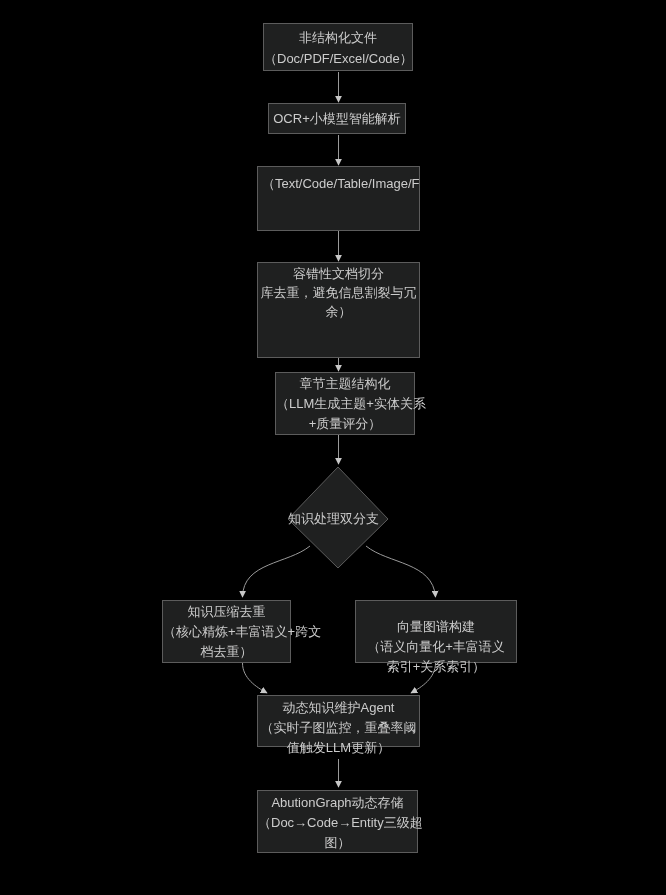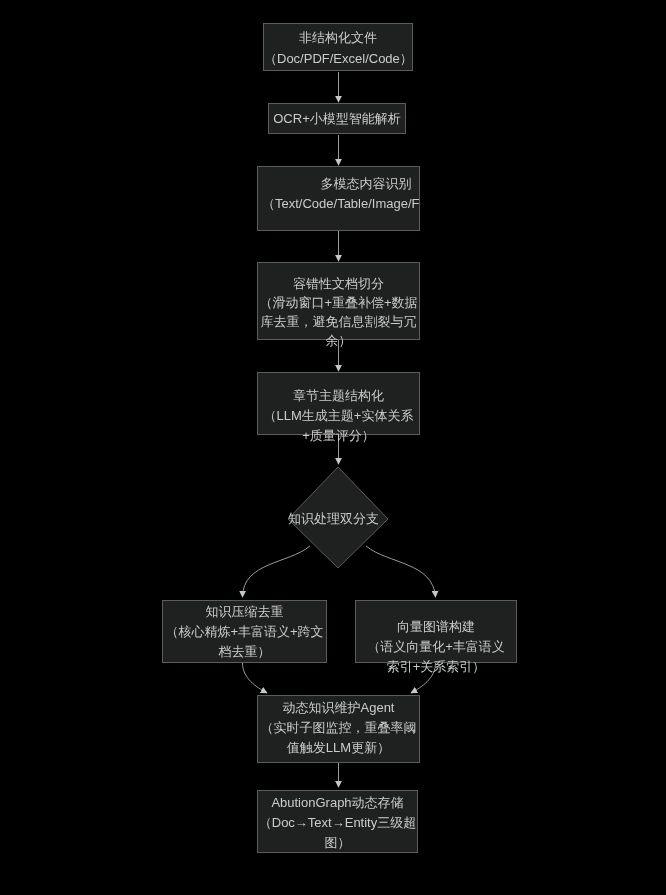--- a/index.html
+++ b/index.html
@@ -20,25 +20,25 @@
     font-size:13px;
     line-height:20px;
     text-align:center;
   }
   .line{white-space:nowrap;}
   .n1{left:263px;top:23px;width:150px;height:48px;padding-top:3px;line-height:21px;}
   .n2{left:268px;top:103px;width:138px;height:31px;display:flex;align-items:center;justify-content:center;}
   .n3{left:257px;top:166px;width:163px;height:65px;overflow:hidden;}
   .n3 .wide{position:absolute;left:4px;top:7px;width:208px;}
   .n3 .align-left{text-align:left;}
-  .n4{left:257px;top:262px;width:163px;height:78px;padding-top:11px;line-height:19px;}
-  .n5{left:257px;top:372px;width:163px;height:63px;padding-top:13px;}
-  .n6{left:162px;top:600px;width:165px;height:63px;padding-top:1px;}
+  .n4{left:257px;top:262px;width:163px;height:96px;padding-top:1px;line-height:19px;}
+  .n5{left:275px;top:372px;width:140px;height:63px;padding-top:1px;}
+  .n6{left:162px;top:600px;width:129px;height:63px;padding-top:1px;}
   .n7{left:355px;top:600px;width:162px;height:63px;padding-top:16px;}
-  .n8{left:257px;top:695px;width:163px;height:68px;padding-top:2px;}
+  .n8{left:257px;top:695px;width:163px;height:52px;padding-top:2px;}
   .n9{left:257px;top:790px;width:161px;height:63px;padding-top:2px;}
   .diamond-label{
     position:absolute;left:288px;top:510px;width:100px;
     color:var(--text,#cccccc);font-size:13px;text-align:left;white-space:nowrap;
   }
   .edge{stroke:var(--edge,#9a9a9a);stroke-width:1;fill:none;}
   .diamond-shape{fill:var(--node-fill,#1f2020);stroke:var(--node-border,#5c5c5c);stroke-width:1;}
   #arrowhead path{fill:var(--arrowhead,#c8c8c8);}
 </style>
 </head>
@@ -69,28 +69,26 @@
     <div class="line">OCR+小模型智能解析</div>
   </div>
 
   <div class="node n1">
     <div class="line">非结构化文件</div>
     <div class="line">（Doc/PDF/Excel/Code）</div>
   </div>
 
   <div class="node n3">
     <div class="wide">
-      <div class="line">多模态内容识别</div>
       <div class="line align-left">（Text/Code/Table/Image/Fc</div>
     </div>
   </div>
 
   <div class="node n4">
     <div class="line">容错性文档切分</div>
-    <div class="line">（滑动窗口+重叠补偿+数据</div>
     <div class="line">库去重，避免信息割裂与冗</div>
     <div class="line">余）</div>
   </div>
 
   <div class="node n5">
     <div class="line">章节主题结构化</div>
     <div class="line">（LLM生成主题+实体关系</div>
     <div class="line">+质量评分）</div>
   </div>
 
@@ -109,17 +107,17 @@
   </div>
 
   <div class="node n8">
     <div class="line">动态知识维护Agent</div>
     <div class="line">（实时子图监控，重叠率阈</div>
     <div class="line">值触发LLM更新）</div>
   </div>
 
   <div class="node n9">
     <div class="line">AbutionGraph动态存储</div>
-    <div class="line">（Doc→Text→Entity三级超</div>
+    <div class="line">（Doc→Code→Entity三级超</div>
     <div class="line">图）</div>
   </div>
 
 </div>
 
 </body></html>

